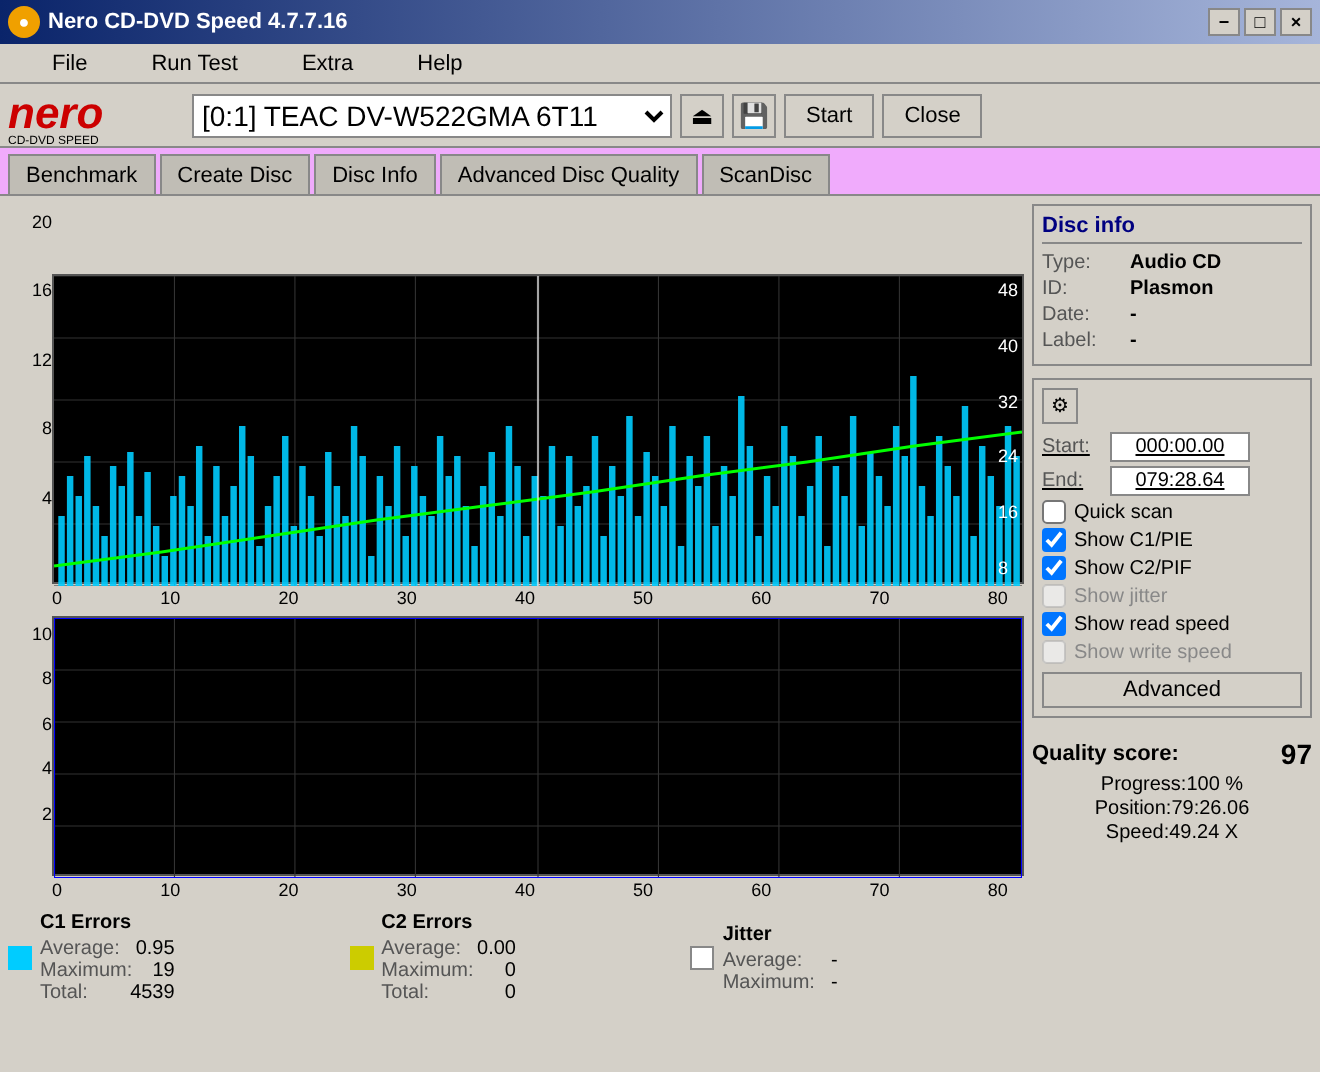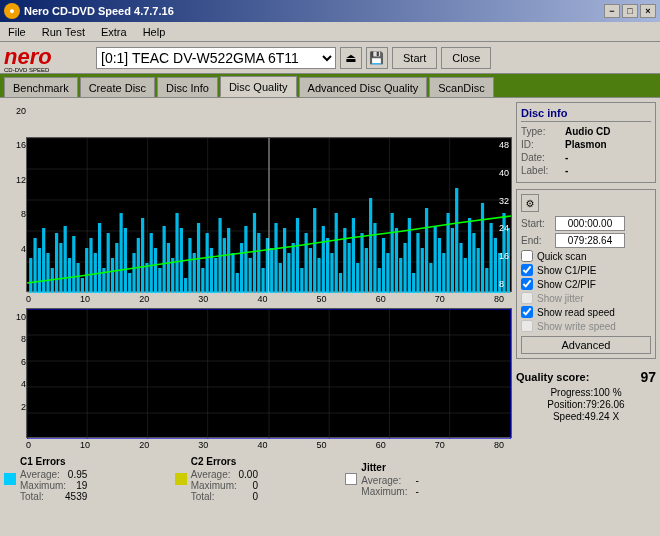--- a/index.html
+++ b/index.html
@@ -6,32 +6,32 @@
     body { width: 660px; height: 536px; background: #d4d0c8; font-family: 'Tahoma', sans-serif; font-size: 11px; overflow: hidden; }
 
     
     .titlebar { background: linear-gradient(to right, #0a246a, #a6b5da); height: 22px; display: flex; align-items: center; justify-content: space-between; padding: 0 4px; color: white; font-size: 11px; font-weight: bold; }
     .titlebar-icon { width: 16px; height: 16px; background: #f0a000; border-radius: 50%; display: flex; align-items: center; justify-content: center; font-size: 9px; color: white; margin-right: 4px; }
     .titlebar-left { display: flex; align-items: center; }
     .titlebar-buttons { display: flex; gap: 2px; }
     .titlebar-btn { width: 16px; height: 14px; background: #d4d0c8; border: 1px solid #888; font-size: 9px; display: flex; align-items: center; justify-content: center; cursor: pointer; color: #000; }
 
     
-    .menubar { background: #d4d0c8; height: 20px; display: flex; align-items: center; padding: 0 4px; gap: 8px; border-bottom: 1px solid #888; }
+    .menubar { background: #d4d0c8; height: 20px; display: flex; align-items: center; padding: 0 22px; gap: 24px; border-bottom: 1px solid #888; }
     .menubar-item { font-size: 11px; padding: 2px 4px; cursor: pointer; color: #000; }
 
     
     .toolbar { background: #d4d0c8; height: 32px; display: flex; align-items: center; padding: 2px 4px; gap: 4px; border-bottom: 1px solid #888; }
     .drive-select { height: 22px; width: 240px; font-size: 14px; border: 1px solid #888; background: white; }
     .toolbar-btn { height: 22px; width: 22px; background: #d4d0c8; border: 1px solid #888; display: flex; align-items: center; justify-content: center; cursor: pointer; font-size: 12px; }
     .toolbar-action-btn { height: 22px; padding: 0 10px; background: #d4d0c8; border: 1px solid #888; cursor: pointer; font-size: 11px; }
     .nero-logo { display: flex; align-items: center; margin-right: 8px; }
 
     
-    .tabs { display: flex; align-items: flex-end; padding: 2px 4px 0; background: #4d7c0f; border-bottom: 1px solid #888; height: 24px; }
+    .tabs { display: flex; align-items: flex-end; padding: 2px 4px 0; background: #f0abfc; border-bottom: 1px solid #888; height: 24px; }
     .tab { padding: 2px 8px; font-size: 11px; border: 1px solid #888; border-bottom: none; background: #c0bdb5; cursor: pointer; margin-right: 2px; height: 20px; display: flex; align-items: center; }
     .tab.active { background: #d4d0c8; border-bottom: 1px solid #d4d0c8; z-index: 1; height: 21px; }
 
     
     .main { display: flex; background: #d4d0c8; padding: 4px; gap: 4px; height: calc(536px - 22px - 20px - 32px - 24px); }
 
     
     .chart-area { flex: 1; display: flex; flex-direction: column; gap: 2px; }
 
     
@@ -57,21 +57,21 @@
     .panel-section-title { font-weight: bold; color: #000080; border-bottom: 1px solid #888; margin-bottom: 4px; padding-bottom: 2px; }
 
     .info-row { display: flex; gap: 4px; font-size: 10px; margin-bottom: 2px; }
     .info-label { color: #555; width: 40px; }
     .info-value { color: #000; font-weight: bold; }
 
     .settings-row { display: flex; align-items: center; gap: 4px; margin-bottom: 4px; }
     .settings-select { width: 80px; height: 18px; font-size: 10px; border: 1px solid #888; }
     .settings-btn { width: 18px; height: 18px; background: #d4d0c8; border: 1px solid #888; display: flex; align-items: center; justify-content: center; cursor: pointer; font-size: 10px; }
 
-    .time-row { display: flex; gap: 4px; font-size: 10px; margin-bottom: 2px; align-items: center; }
+    .time-row { display: flex; gap: 4px; font-size: 10px; margin-bottom: 2px; align-items: center; text-decoration: underline; }
     .time-label { color: #555; width: 30px; }
     .time-value { background: white; border: 1px solid #888; padding: 1px 4px; font-size: 10px; width: 70px; text-align: center; }
 
     .checkbox-row { display: flex; align-items: center; gap: 4px; font-size: 10px; margin-bottom: 2px; }
     .checkbox-row input[type=checkbox] { width: 12px; height: 12px; }
     .checkbox-row.disabled { color: #888; }
 
     .advanced-btn { background: #d4d0c8; border: 1px solid #888; padding: 2px 8px; cursor: pointer; font-size: 11px; width: 100%; margin-top: 2px; }
 
     .quality-score-row { display: flex; justify-content: space-between; font-size: 11px; align-items: center; margin-top: 4px; }
@@ -116,21 +116,20 @@
   <div class="toolbar-btn">⏏</div>
   <div class="toolbar-btn">💾</div>
   <button class="toolbar-action-btn">Start</button>
   <button class="toolbar-action-btn">Close</button>
 </div>
 
 <div class="tabs">
   <div class="tab">Benchmark</div>
   <div class="tab">Create Disc</div>
   <div class="tab">Disc Info</div>
-  <div class="tab active">Disc Quality</div>
   <div class="tab">Advanced Disc Quality</div>
   <div class="tab">ScanDisc</div>
 </div>
 
 <div class="main">
 
   <div class="chart-area">
 
     <div style="position:relative; display:flex; align-items:stretch;">
 

